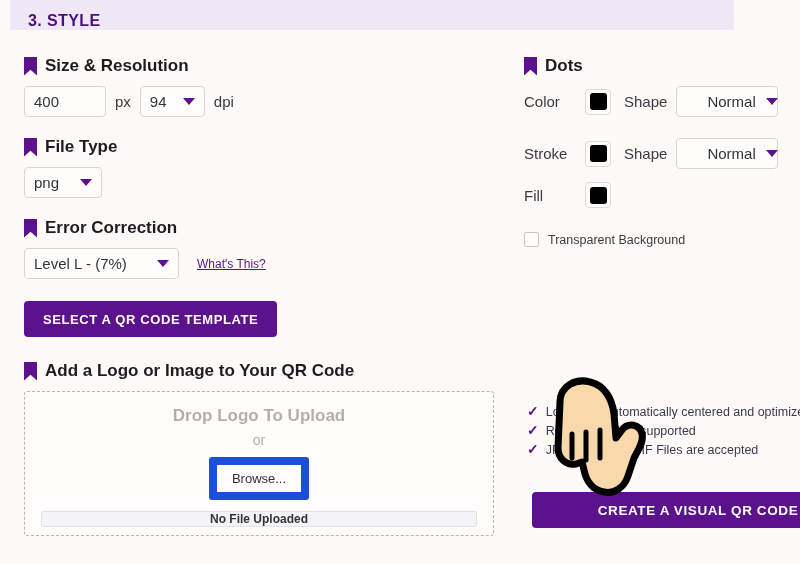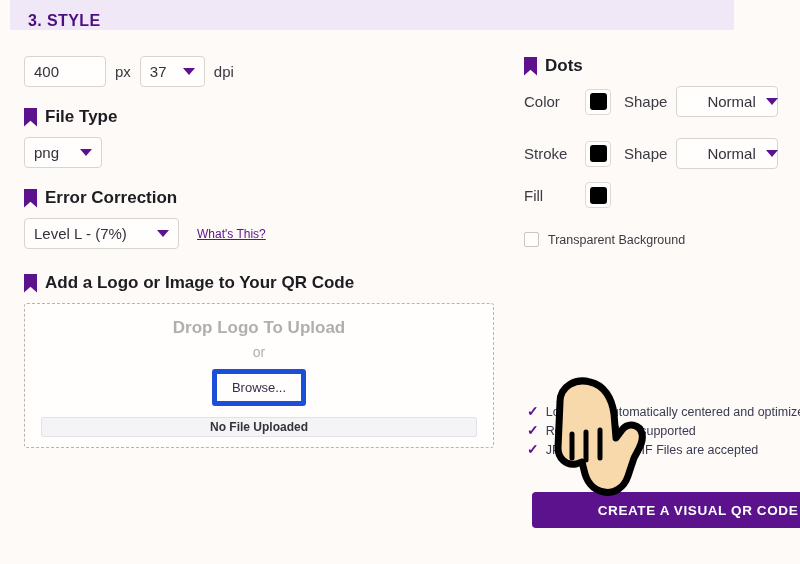--- a/index.html
+++ b/index.html
@@ -138,21 +138,21 @@
     font-weight: bold;
     color: #b3aeae;
     margin-bottom: 6px;
   }
   .drop-or {
     font-size: 14px;
     color: #b3aeae;
     margin-bottom: 9px;
   }
   .btn-browse {
-    border: 5px solid #1d4ed8;
+    border: 8px solid #1d4ed8;
     border-radius: 3px;
     background: #fffefd;
     color: #3a2a4a;
     font-family: "Liberation Sans", sans-serif;
     font-size: 13px;
     padding: 6px 15px;
     cursor: pointer;
   }
   .file-status {
     margin-top: 11px;
@@ -246,25 +246,29 @@
 </head>
 <body>
 
 <div class="section-header">
   <span class="section-header-title">3. STYLE</span>
 </div>
 
 <div class="col-left">
 
   
+  <div class="group-head">
+    <span class="bookmark-icon"></span>
+    <span class="group-title">Size &amp; Resolution</span>
+  </div>
   <div class="row" style="margin-bottom:20px;">
     <input class="text-input" type="text" value="400" style="">
     <span class="unit-label">px</span>
     <div class="dropdown dd-72">
-      <span>37</span>
+      <span>94</span>
       <span class="caret"></span>
     </div>
     <span class="unit-label">dpi</span>
   </div>
 
   
   <div class="group-head">
     <span class="bookmark-icon"></span>
     <span class="group-title">File Type</span>
   </div>
@@ -282,20 +286,21 @@
   </div>
   <div class="row" style="margin-bottom:22px;">
     <div class="dropdown dd-ec">
       <span>Level L - (7%)</span>
       <span class="caret"></span>
     </div>
     <span class="help-link">What's This?</span>
   </div>
 
   
+  <button class="btn-primary btn-template">SELECT A QR CODE TEMPLATE</button>
 
   
   <div class="group-head" style="margin-top:24px;">
     <span class="bookmark-icon"></span>
     <span class="group-title">Add a Logo or Image to Your QR Code</span>
   </div>
   <div class="dropzone">
     <div class="drop-title">Drop Logo To Upload</div>
     <div class="drop-or">or</div>
     <button class="btn-browse">Browse...</button>

